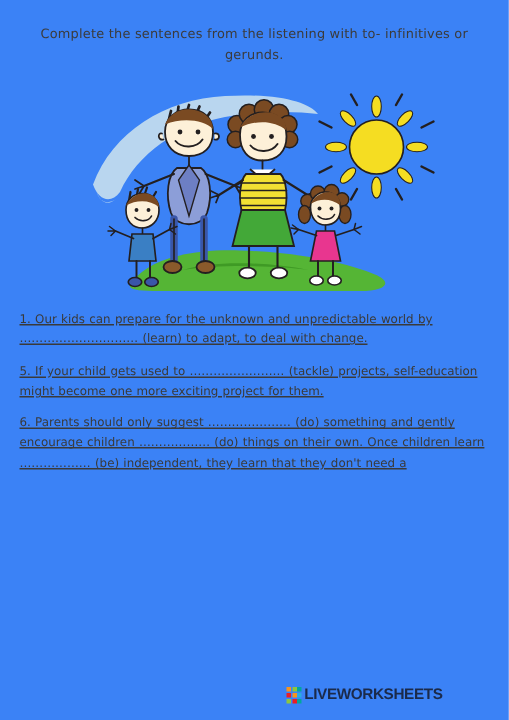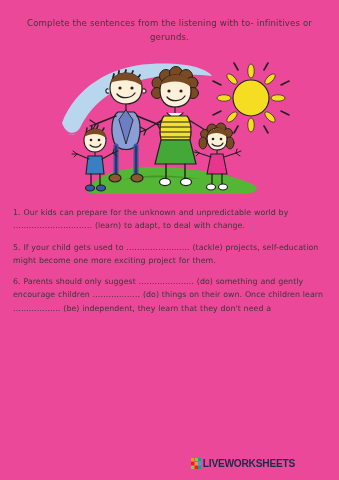--- a/index.html
+++ b/index.html
@@ -12,21 +12,21 @@
     background: #ffffff;
     font-family: "DejaVu Sans", sans-serif;
     overflow: hidden;
     position: relative;
   }
 
   .page {
     width: 339px;
     height: 480px;
     position: relative;
-    background: #ec4899;
+    background: #3b82f6;
   }
 
   
   .title {
     padding: 17px 22px 0 22px;
     text-align: center;
     font-size: 8.6px;
     line-height: 13.5px;
     color: #3b3b3b;
     letter-spacing: 0.15px;
@@ -55,20 +55,21 @@
     box-sizing: border-box;
   }
   .q {
     font-size: 7.9px;
     line-height: 13.1px;
     color: #3a3a3a;
     margin-bottom: 8.5px;
     text-align: left;
     letter-spacing: 0.02px;
     word-spacing: 0.3px;
+    text-decoration: underline;
   }
   .q:last-child {
     margin-bottom: 16px;
   }
 
   
   .footer {
     position: absolute;
     left: 0;
     top: 458px;

